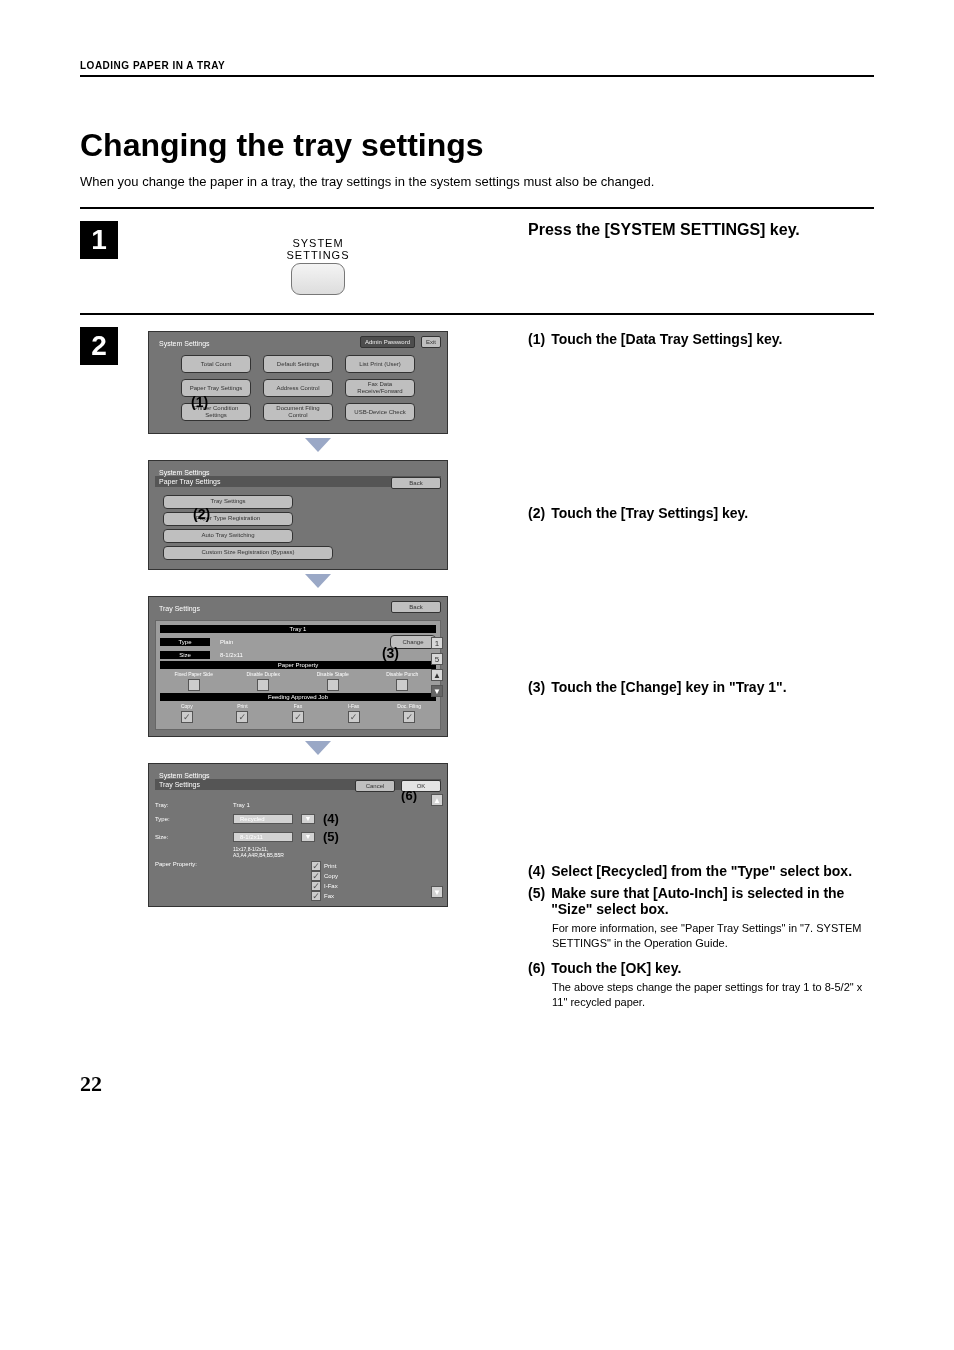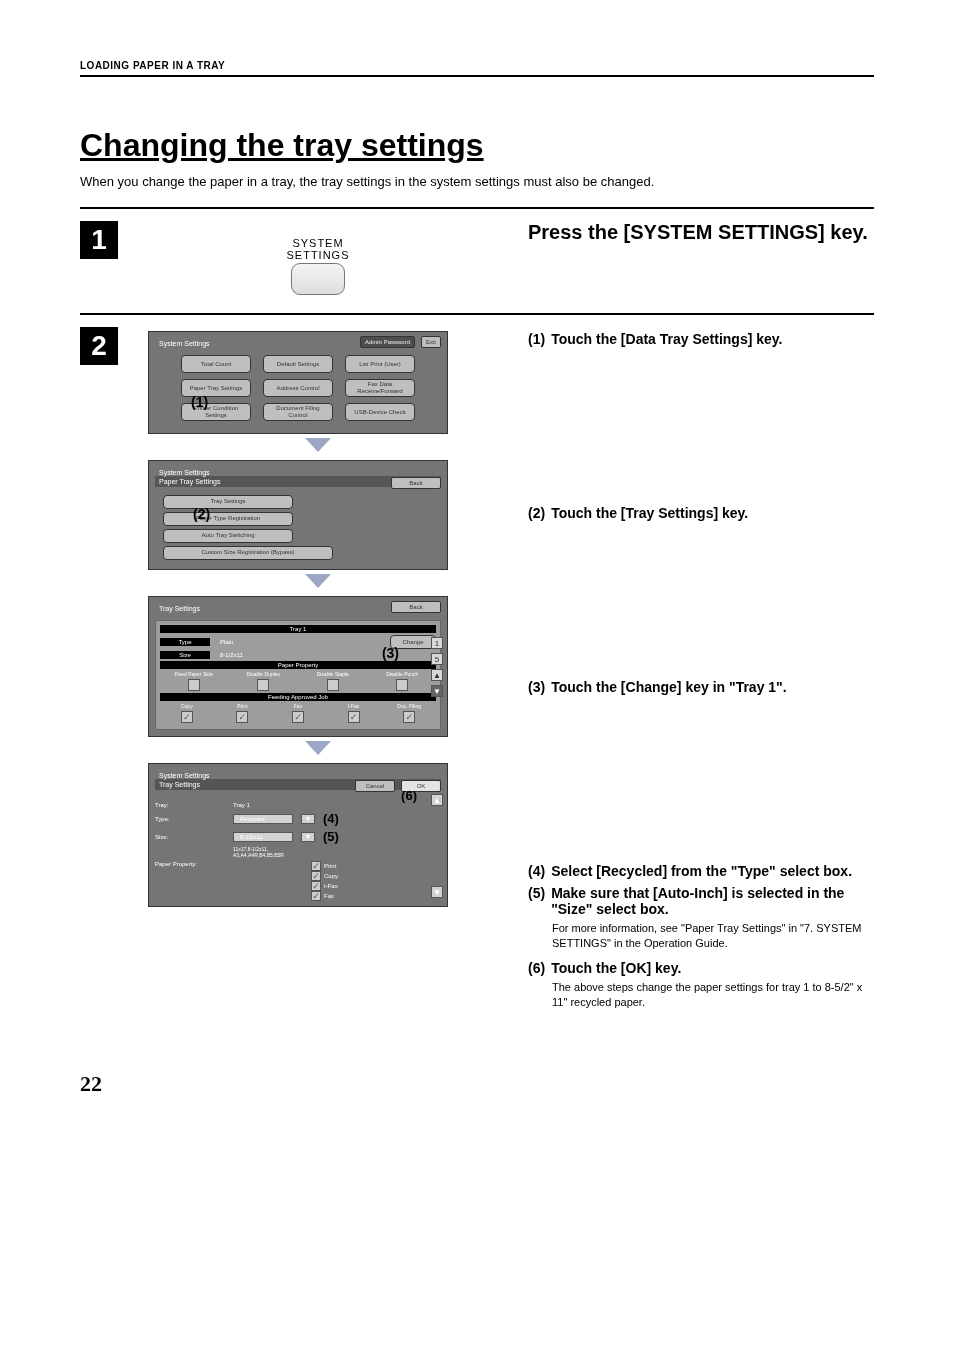--- a/index.html
+++ b/index.html
@@ -18,21 +18,20 @@
   }
   .heavy-rule {
     border-top: 2.5px solid #000;
     margin-top: 4px;
     margin-bottom: 50px;
   }
   h1.title {
     font-size: 32px;
     font-weight: bold;
     margin-bottom: 10px;
-    text-decoration: underline;
   }
   .subtitle {
     font-size: 13px;
     margin-bottom: 18px;
   }
   .step-row {
     border-top: 2px solid #000;
     padding-top: 12px;
     display: flex;
     align-items: flex-start;
@@ -54,21 +53,21 @@
   }
   .step-left {
     width: 360px;
     flex-shrink: 0;
   }
   .step-right {
     flex: 1;
     padding-left: 10px;
   }
   .step-heading {
-    font-size: 20px;
+    font-size: 16px;
     font-weight: bold;
     margin-bottom: 8px;
   }
   .substep {
     font-size: 14px;
     font-weight: bold;
     margin-top: 4px;
     margin-bottom: 4px;
     display: flex;
     gap: 6px;

